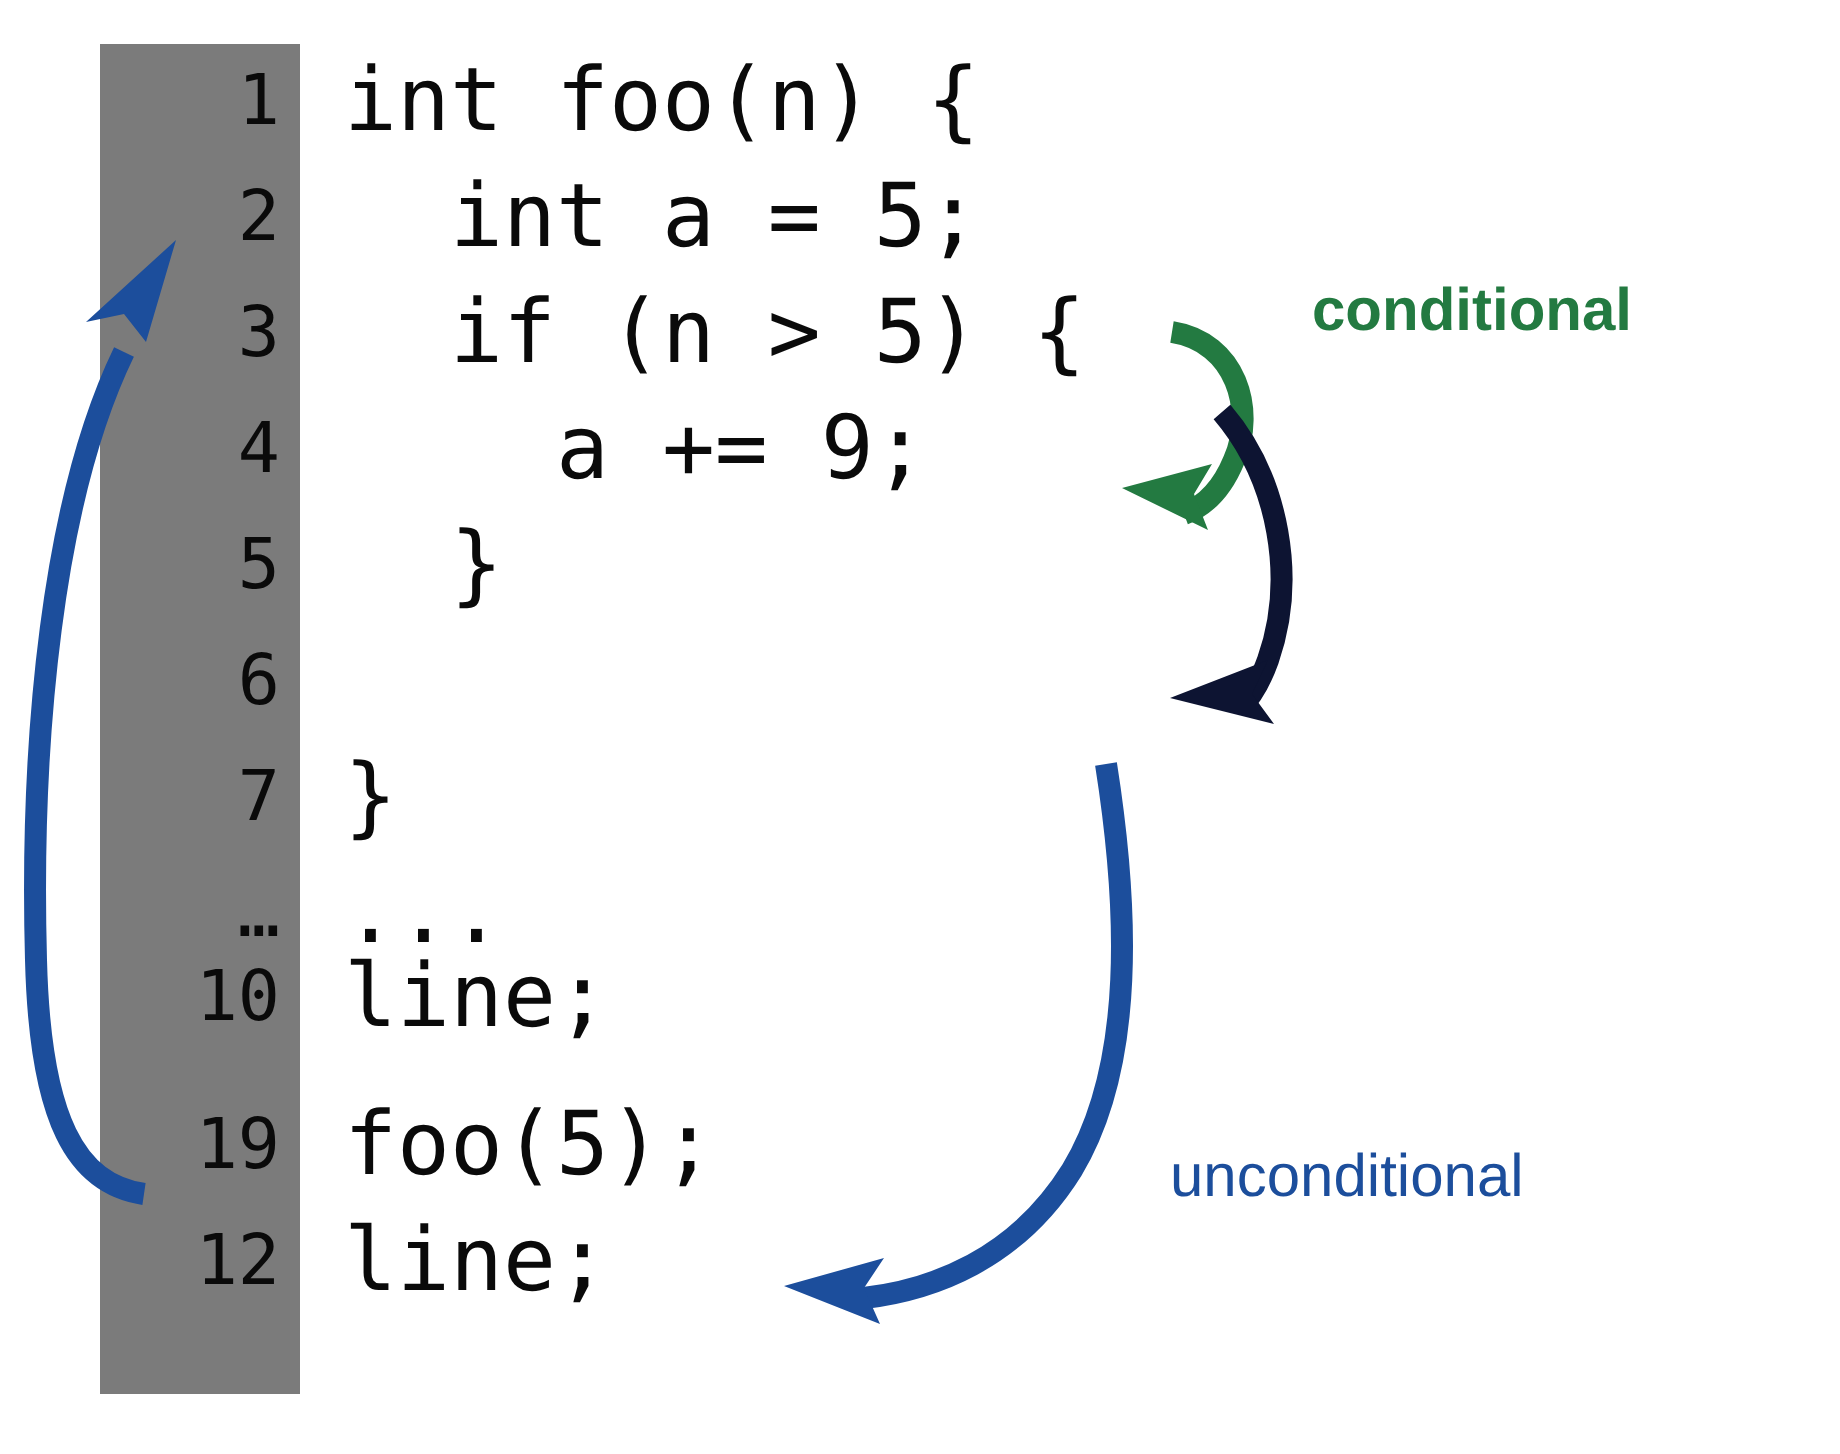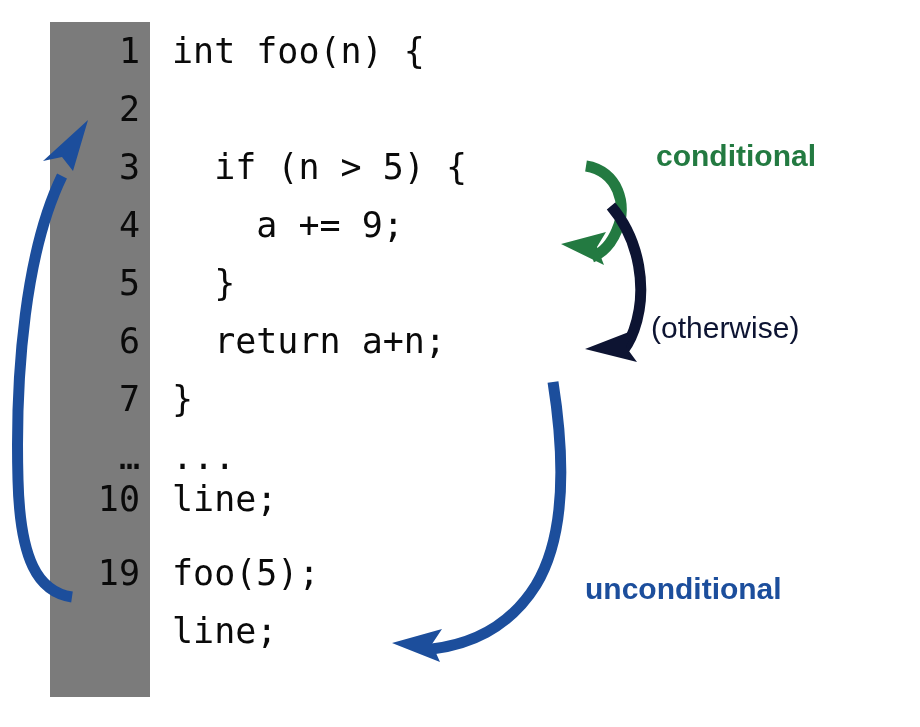--- a/index.html
+++ b/index.html
@@ -49,21 +49,21 @@
     text-align: right;
     font-family: "DejaVu Sans Mono", "Liberation Mono", monospace;
     font-size: 35px;
     color: #0a0a0a;
     white-space: pre;
   }
   .codetext {
     position: absolute;
     left: 172px;
     font-family: "DejaVu Sans Mono", "Liberation Mono", monospace;
-    font-size: 35px;
+    font-size: 44px;
     color: #0a0a0a;
     white-space: pre;
   }
   
   .anno {
     position: absolute;
     white-space: nowrap;
   }
   #label-conditional {
     left: 656px;
@@ -76,21 +76,21 @@
     left: 651px;
     top: 311px;
     font-size: 30px;
     font-weight: normal;
     color: #0d1432;
   }
   #label-unconditional {
     left: 585px;
     top: 572px;
     font-size: 30px;
-    font-weight: bold;
+    font-weight: normal;
     color: #1c4e9c;
   }
   #arrows {
     position: absolute;
     left: 0;
     top: 0;
     width: 920px;
     height: 727px;
     pointer-events: none;
   }
@@ -102,54 +102,55 @@
 
   <div id="gutter"></div>
 
   <div id="listing">
     <div class="row" style="top:0px">
       <span class="lineno">1</span>
       <span class="codetext">int foo(n) {</span>
     </div>
     <div class="row" style="top:58px">
       <span class="lineno">2</span>
+      <span class="codetext">  int a = 5;</span>
     </div>
     <div class="row" style="top:116px">
       <span class="lineno">3</span>
       <span class="codetext">  if (n &gt; 5) {</span>
     </div>
     <div class="row" style="top:174px">
       <span class="lineno">4</span>
       <span class="codetext">    a += 9;</span>
     </div>
     <div class="row" style="top:232px">
       <span class="lineno">5</span>
       <span class="codetext">  }</span>
     </div>
     <div class="row" style="top:290px">
       <span class="lineno">6</span>
-      <span class="codetext">  return a+n;</span>
     </div>
     <div class="row" style="top:348px">
       <span class="lineno">7</span>
       <span class="codetext">}</span>
     </div>
     <div class="row" style="top:406px">
       <span class="lineno">…</span>
       <span class="codetext">...</span>
     </div>
     <div class="row" style="top:448px">
       <span class="lineno">10</span>
       <span class="codetext">line;</span>
     </div>
     <div class="row" style="top:522px">
       <span class="lineno">19</span>
       <span class="codetext">foo(5);</span>
     </div>
     <div class="row" style="top:580px">
+      <span class="lineno">12</span>
       <span class="codetext">line;</span>
     </div>
   </div>
 
   <svg id="arrows" viewBox="0 0 920 727">
 
     <g>
       <path d="M 586 166 C 618 171 628 205 617 230 C 610 247 600 254 592 257" fill="none" stroke="#237a41" stroke-width="11" stroke-linecap="butt"></path>
       <path d="M 561 244 L 606 232 L 597 247 L 604 265 Z" fill="#237a41" stroke="none"></path>
     </g>
@@ -165,17 +166,16 @@
     </g>
 
     <g>
       <path d="M 72 597 C 38 592 20 560 18 480 C 15 370 26 250 62 176" fill="none" stroke="#1c4e9c" stroke-width="11" stroke-linecap="butt"></path>
       <path d="M 88 120 L 73 171 L 62 157 L 43 161 Z" fill="#1c4e9c" stroke="none"></path>
     </g>
   </svg>
 
   <div class="anno" id="label-conditional">conditional</div>
 
-  <div class="anno" id="label-otherwise">(otherwise)</div>
 
   <div class="anno" id="label-unconditional">unconditional</div>
 
 </div>
 
 </body></html>

